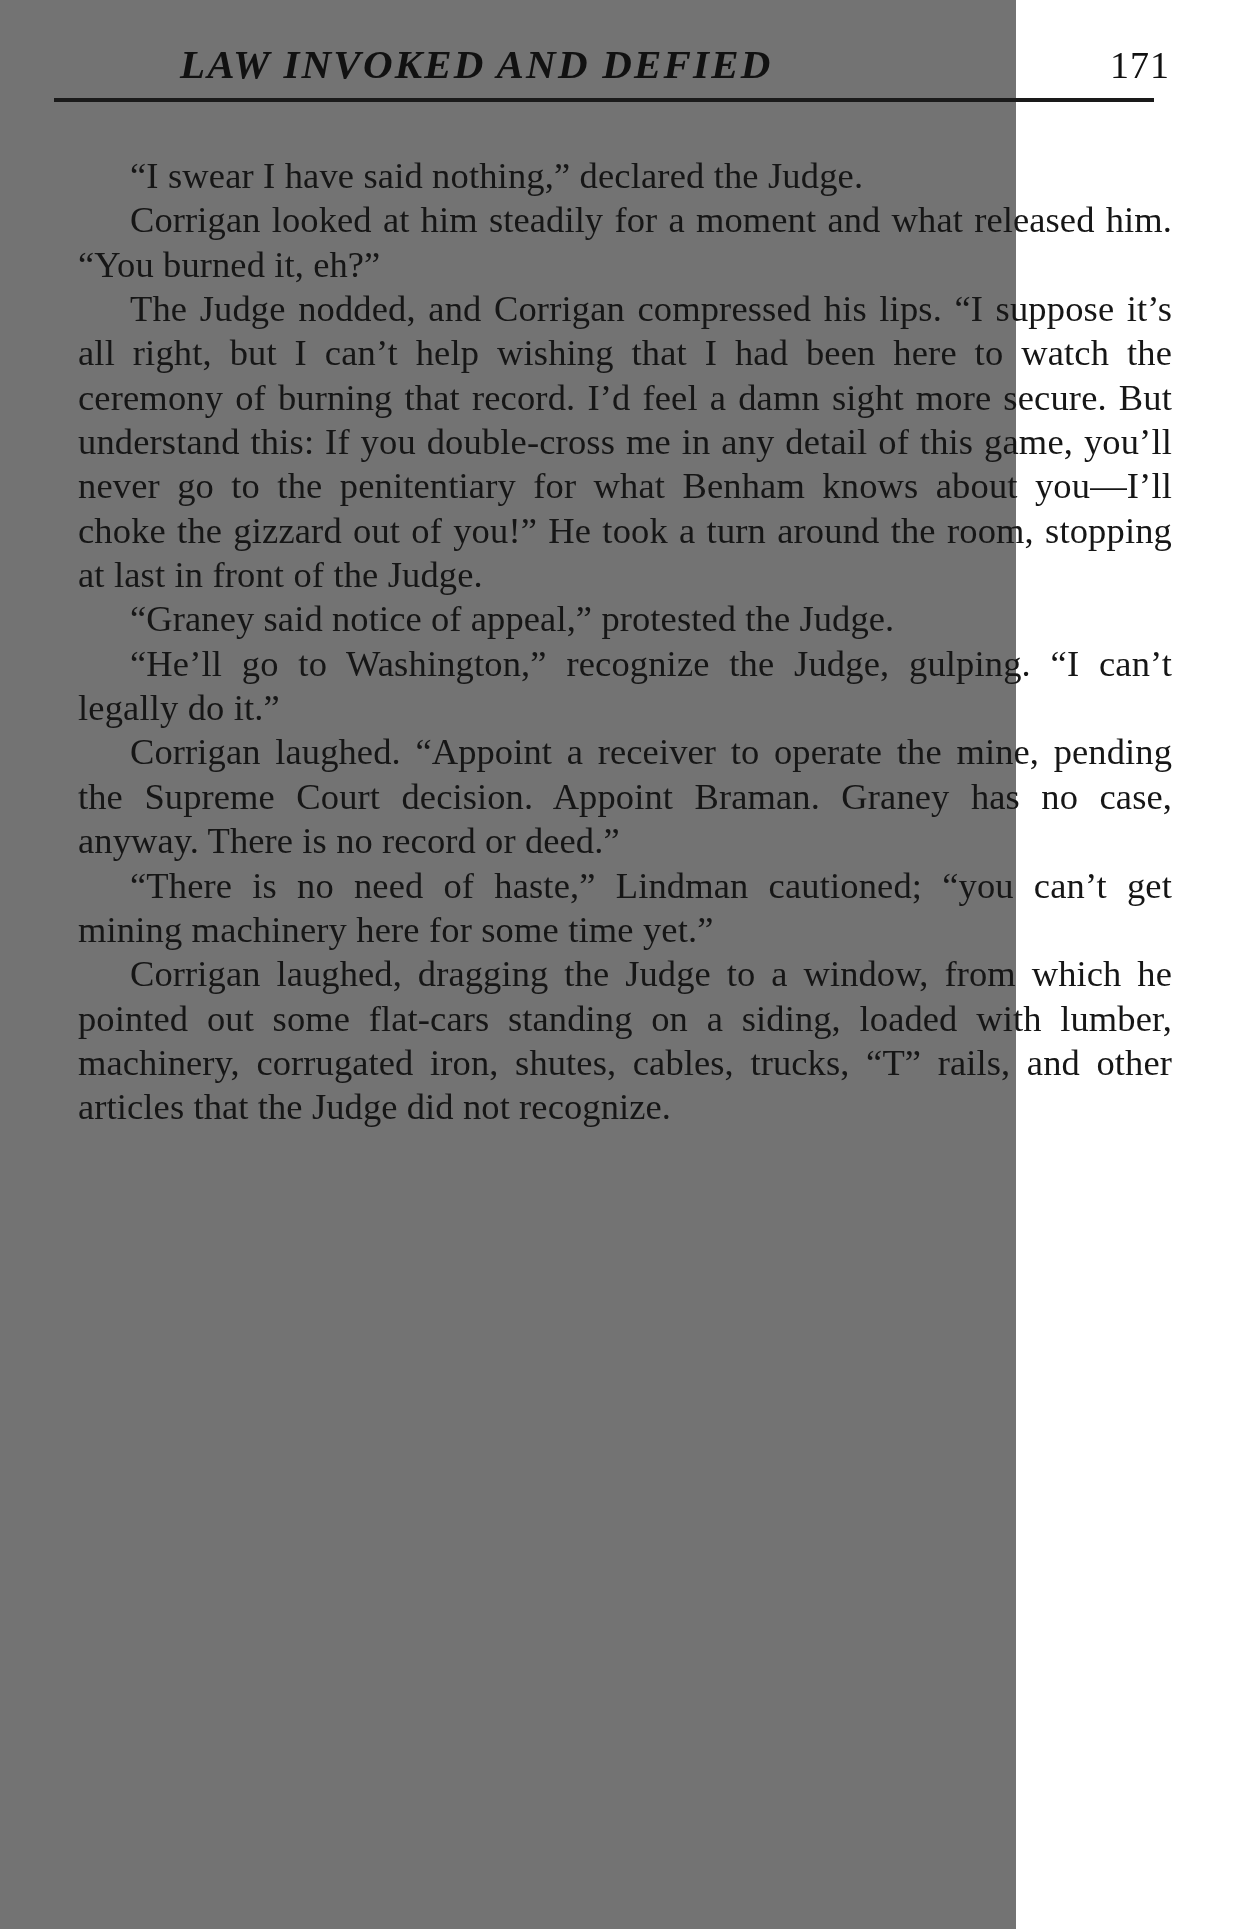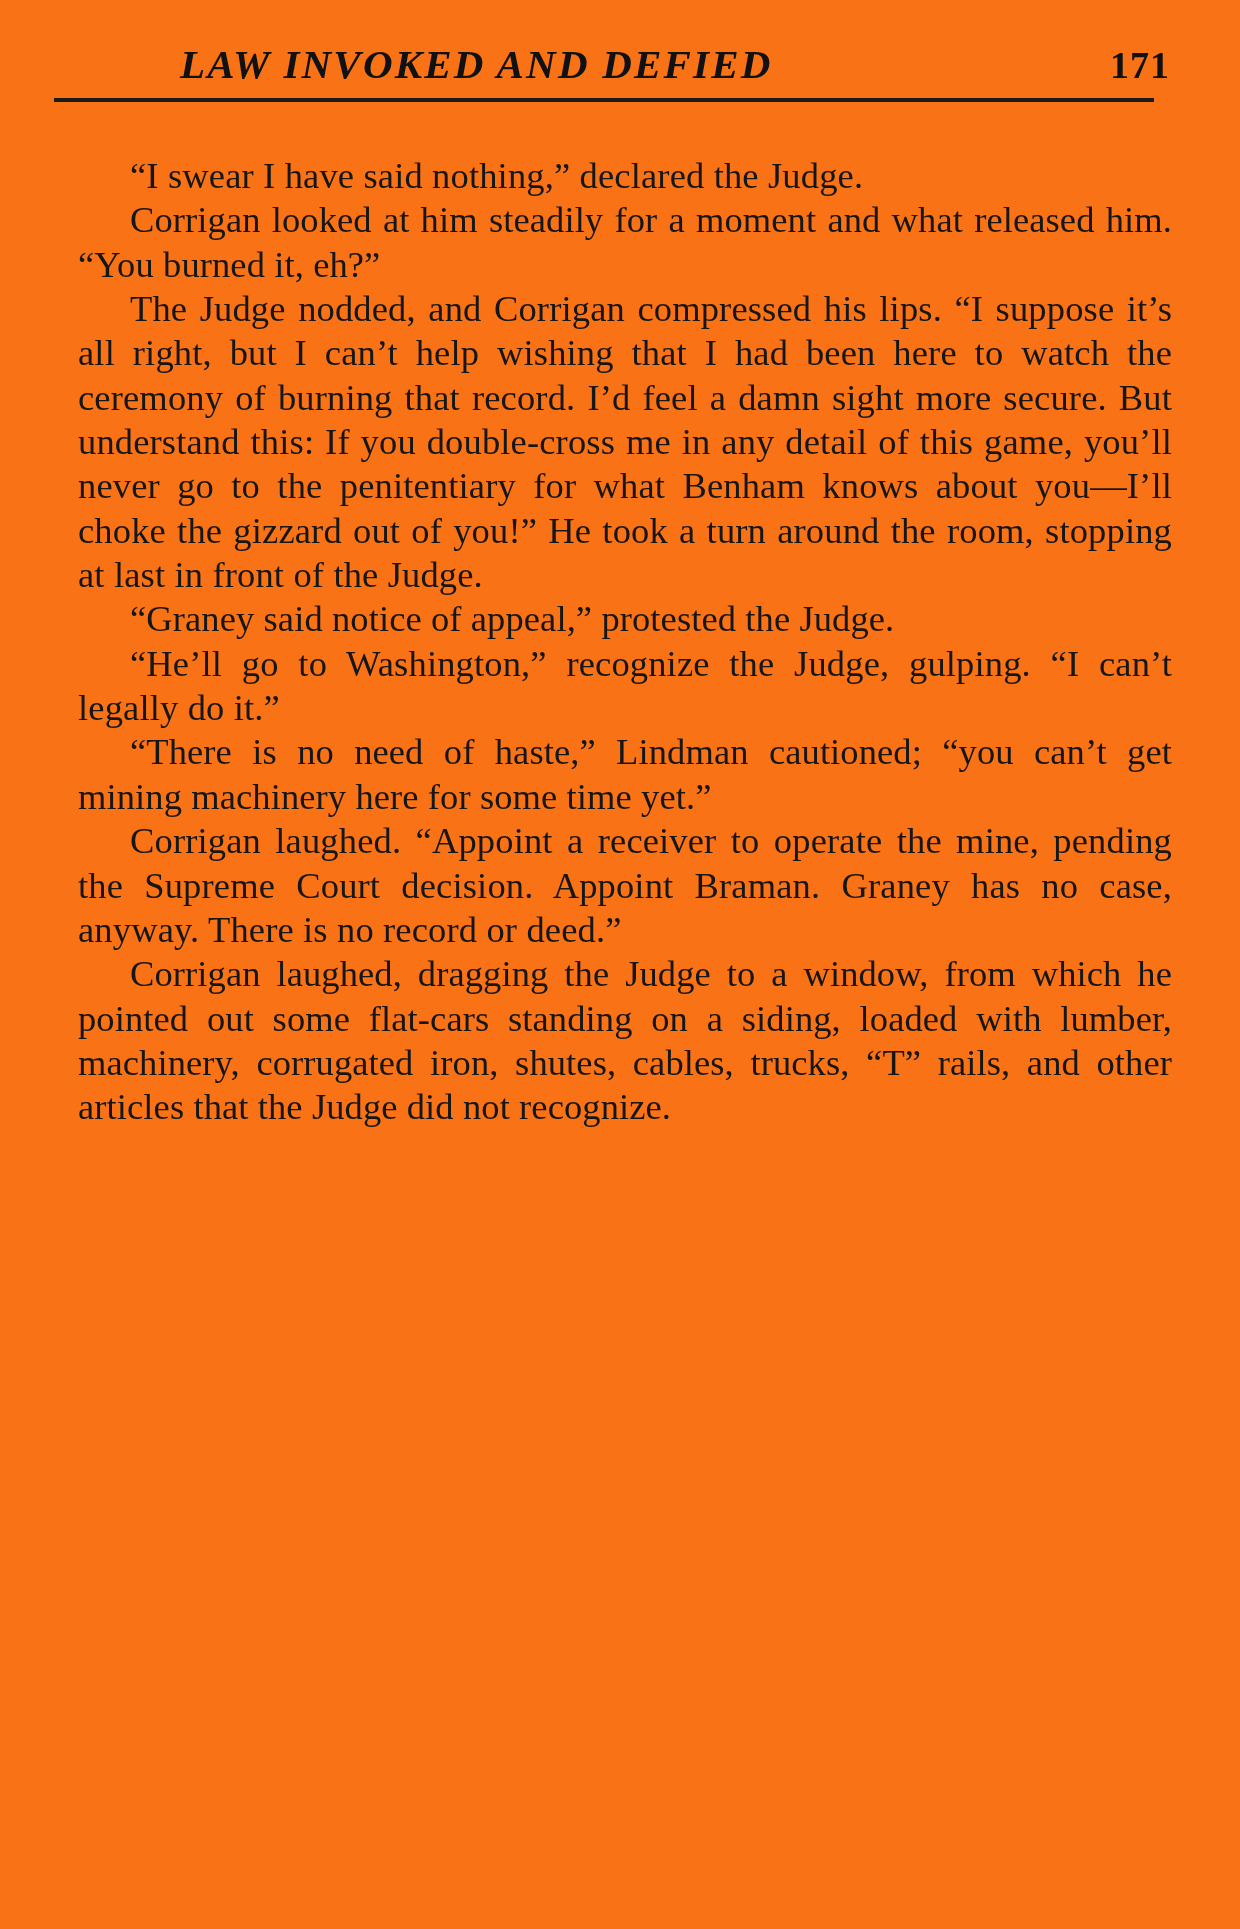--- a/index.html
+++ b/index.html
@@ -9,25 +9,25 @@
   }
   body {
     width: 1240px;
     height: 1929px;
     font-family: "Liberation Serif", "DejaVu Serif", serif;
     color: #1b1b1b;
     overflow: hidden;
   }
   .page {
     position: relative;
-    width: 1240px;
+    width: 1016px;
     height: 1929px;
     box-sizing: border-box;
     padding: 0;
-    background: #f97316;
+    background: #737373;
   }
   .page-inner {
     position: absolute;
     left: 50px;
     top: 40px;
     width: 1140px;
   }
   .header {
     display: flex;
     align-items: baseline;
@@ -38,21 +38,21 @@
     font-style: italic;
     font-weight: bold;
     font-size: 41px;
     letter-spacing: 2.2px;
     color: #111;
     white-space: nowrap;
     margin-left: 90px;
   }
   .folio {
     font-size: 38px;
-    font-weight: bold;
+    font-weight: normal;
     letter-spacing: 1px;
     color: #111;
     margin-right: 12px;
   }
   .header-rule {
     margin: 10px 0 0 0;
     height: 4px;
     background: #1a1a1a;
     width: 1100px;
     margin-left: 4px;
@@ -86,19 +86,19 @@
       <div class="folio">171</div>
     </div>
     <div class="header-rule"></div>
 
     <div class="body-text">
       <p>“I swear I have said nothing,” declared the Judge.</p>
       <p>Corrigan looked at him steadily for a moment and what released him.  “You burned it, eh?”</p>
       <p>The Judge nodded, and Corrigan compressed his lips.  “I suppose it’s all right, but I can’t help wishing that I had been here to watch the ceremony of burning that record.  I’d feel a damn sight more secure.  But understand this:  If you double-cross me in any detail of this game, you’ll never go to the penitentiary for what Benham knows about you—I’ll choke the gizzard out of you!”  He took a turn around the room, stopping at last in front of the Judge.</p>
       <p>“Graney said notice of appeal,” protested the Judge.</p>
       <p>“He’ll go to Washington,” recognize the Judge, gulping.  “I can’t legally do it.”</p>
+      <p>Corrigan laughed.  “Appoint a receiver to operate the mine, pending the Supreme Court decision.  Appoint Braman.  Graney has no case, anyway.  There is no record or deed.”</p>
       <p>“There is no need of haste,” Lindman cautioned; “you can’t get mining machinery here for some time yet.”</p>
-      <p>Corrigan laughed.  “Appoint a receiver to operate the mine, pending the Supreme Court decision.  Appoint Braman.  Graney has no case, anyway.  There is no record or deed.”</p>
       <p>Corrigan laughed, dragging the Judge to a window, from which he pointed out some flat-cars standing on a siding, loaded with lumber, machinery, corrugated iron, shutes, cables, trucks, “T” rails, and other articles that the Judge did not recognize.</p>
     </div>
 
   </div>
 </div>
 
 </body></html>

